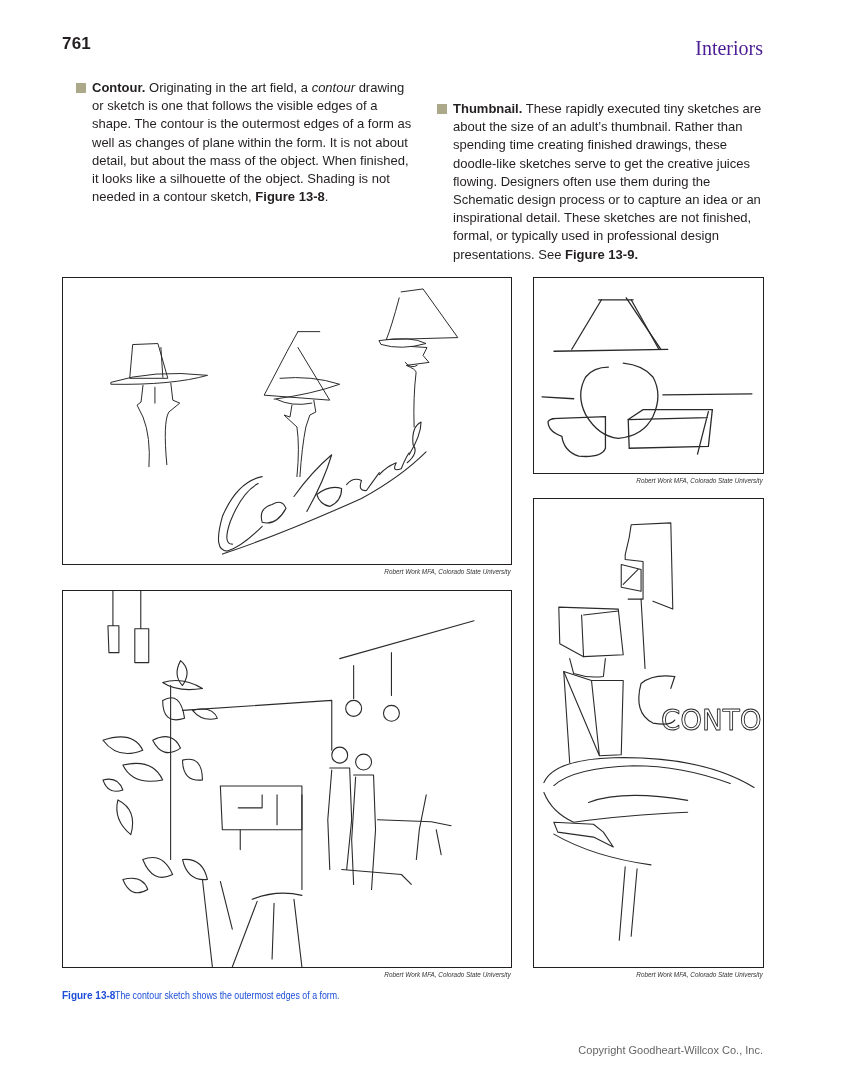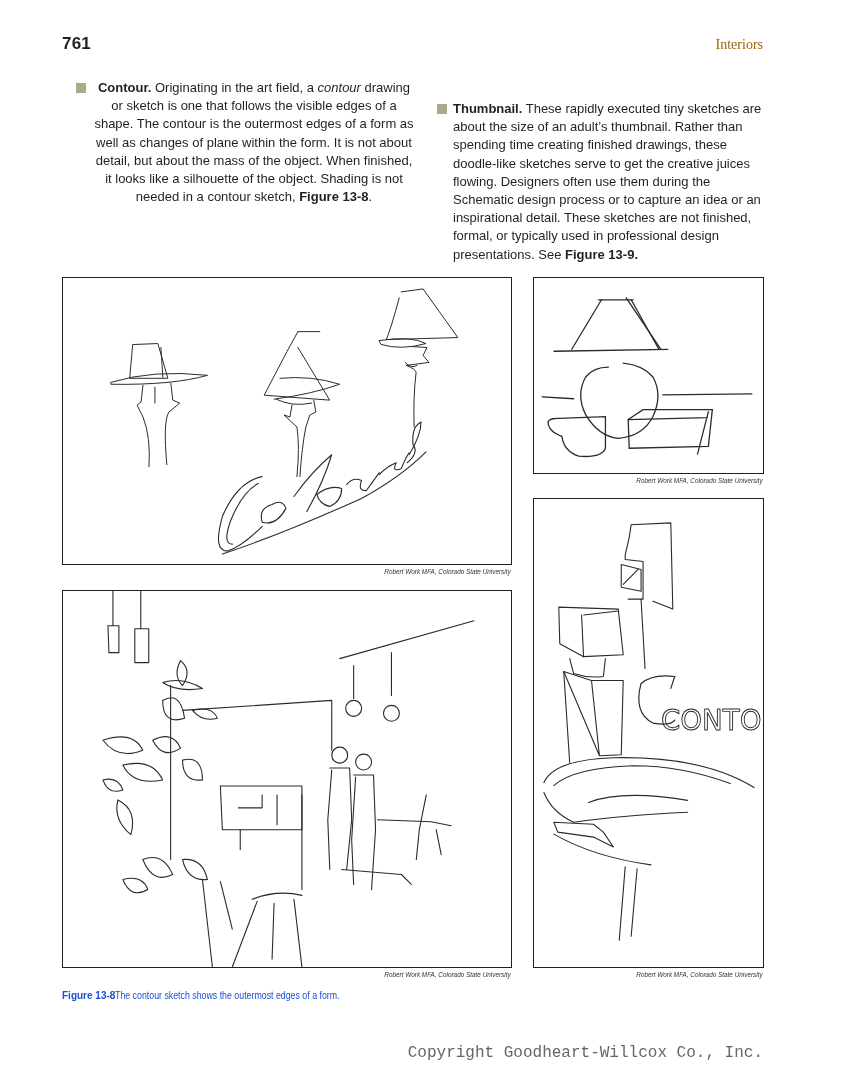--- a/index.html
+++ b/index.html
@@ -1,38 +1,38 @@
 <!DOCTYPE html>
 <html><head>
   <meta charset="utf-8">
   <style>
     * { box-sizing: border-box; margin: 0; padding: 0; }
     html, body { width: 849px; height: 1087px; background: #ffffff; overflow: hidden; }
     body { position: relative; font-family: "Liberation Sans", sans-serif; color: #231f20; }
 
     .page-number { position: absolute; left: 62px; top: 34px; font-size: 17px; font-weight: bold; letter-spacing: 0.2px; }
-    .running-head { position: absolute; right: 86px; top: 37px; font-family: "Liberation Serif", serif; font-size: 14px; color: #a16207; }
+    .running-head { position: absolute; right: 86px; top: 37px; font-family: "Liberation Serif", serif; font-size: 20px; color: #4c1d95; }
 
     .col { position: absolute; top: 79px; font-size: 13px; line-height: 18.2px; }
-    .col.left { left: 76px; width: 340px; text-align: center; }
+    .col.left { left: 76px; width: 340px; }
     .col.right { left: 437px; width: 335px; margin-top: 21px; }
     .bullet-item { position: relative; padding-left: 16px; }
     .bullet { position: absolute; left: 0; top: 4px; width: 10px; height: 10px; background: #aca98a; }
     .term { font-weight: bold; }
     .fig-ref { font-weight: bold; }
 
     .frame { position: absolute; border: 1.5px solid #231f20; background: #fff; overflow: hidden; }
     .frame svg { position: absolute; left: 0; top: 0; width: 100%; height: 100%; }
     .credit { position: absolute; font-size: 7.5px; font-style: italic; color: #333; text-align: right; white-space: nowrap; font-family: "Liberation Sans Narrow", "Liberation Sans", sans-serif; transform-origin: right center; transform: scaleX(0.85); }
 
     .caption { position: absolute; left: 62px; top: 990px; font-size: 10px; color: #1d4ed8; }
     .caption .fig-label { font-weight: bold; }
     .caption .cap-text { display: inline-block; transform: scaleX(0.88); transform-origin: left center; }
 
-    .copyright { position: absolute; right: 86px; top: 1044px; font-size: 16px; color: #666; font-family: Liberation Mono, monospace; }
+    .copyright { position: absolute; right: 86px; top: 1044px; font-size: 11px; color: #666; }
   </style>
 </head>
 <body>
 
 <div class="page-number">761</div>
 <div class="running-head">Interiors</div>
 
 <div class="col left">
   <div class="bullet-item">
     <span class="bullet"></span>

